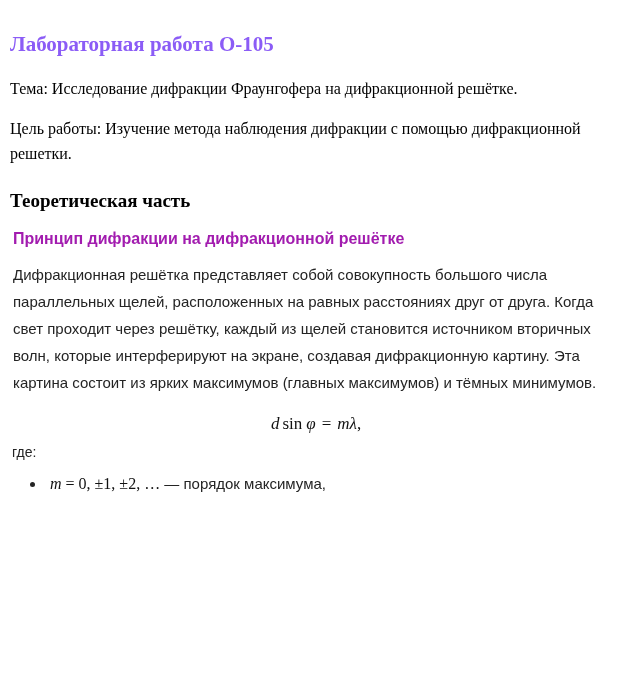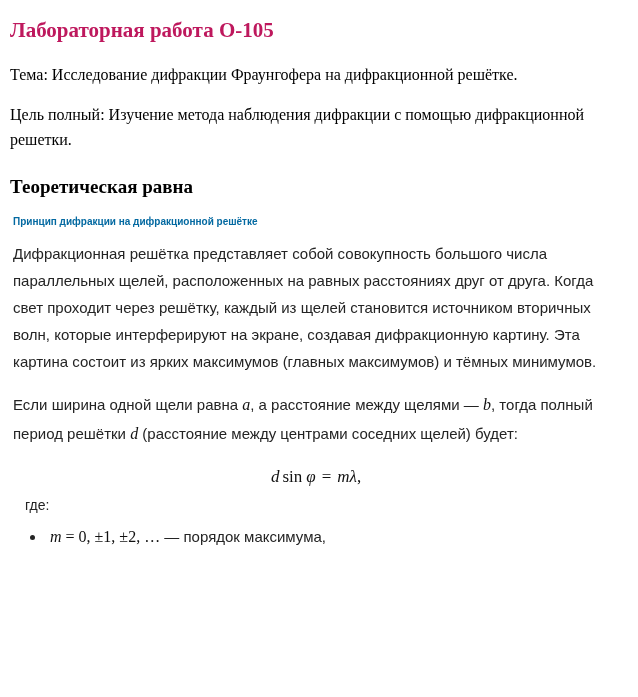--- a/index.html
+++ b/index.html
@@ -10,45 +10,45 @@
     overflow: hidden;
     font-family: "Liberation Sans", sans-serif;
     color: #212121;
   }
   .page { padding: 8px 16px 0 10px; }
 
   .doc-title {
     font-family: "Liberation Serif", serif;
     font-size: 21px;
     font-weight: 700;
-    color: #be185d;
-    margin: 10px 0 20px 0;
+    color: #8b5cf6;
+    margin: 24px 0 20px 0;
   }
   .serif-para {
     font-family: "Liberation Serif", serif;
     font-size: 16px;
     line-height: 1.55;
     color: #000000;
     margin: 0 0 15px 0;
     max-width: 596px;
   }
   .serif-para .label { font-weight: 400; }
 
   .section-title {
     font-family: "Liberation Serif", serif;
     font-size: 19px;
     font-weight: 700;
     color: #000000;
     margin: 24px 0 16px 0;
   }
 
   .sub-heading {
-    font-size: 10px;
+    font-size: 16px;
     font-weight: 700;
-    color: #0369a1;
+    color: #a21caf;
     margin: 18px 0 13px 3px;
   }
   .body-para {
     font-size: 15px;
     line-height: 1.8;
     color: #242424;
     margin: 0 0 16px 3px;
     max-width: 610px;
   }
   .mathvar {
@@ -65,21 +65,21 @@
     color: #111111;
     margin: 18px 0 14px 0;
   }
   .math-line .mi { font-style: italic; }
   .math-line .mo { margin: 0 6px; }
   .math-line .mfn { margin: 12px 4px 0 3px; font-style: normal; font-family: Liberation Serif, serif; }
 
   .where-label {
     font-size: 14px;
     color: #242424;
-    margin: -4px 0 8px 15px;
+    margin: -4px 0 8px 2px;
   }
 
   ul.bullet-list {
     margin: 12px 0 0 0;
     padding-left: 36px;
     list-style: disc;
   }
   ul.bullet-list li {
     font-size: 15px;
     line-height: 1.55;
@@ -102,29 +102,28 @@
 </style>
 </head>
 <body>
 
 <div class="page">
 
   <h1 class="doc-title">Лабораторная работа О-105</h1>
 
   <p class="serif-para"><span class="label">Тема:</span><span> Исследование дифракции Фраунгофера на дифракционной решётке.</span></p>
 
-  <p class="serif-para"><span class="label">Цель полный:</span><span> Изучение метода наблюдения дифракции с помощью дифракционной решетки.</span></p>
+  <p class="serif-para"><span class="label">Цель работы:</span><span> Изучение метода наблюдения дифракции с помощью дифракционной решетки.</span></p>
 
-  <h2 class="section-title">Теоретическая равна</h2>
+  <h2 class="section-title">Теоретическая часть</h2>
 
   <h3 class="sub-heading">Принцип дифракции на дифракционной решётке</h3>
 
   <p class="body-para">Дифракционная решётка представляет собой совокупность большого числа параллельных щелей, расположенных на равных расстояниях друг от друга. Когда свет проходит через решётку, каждый из щелей становится источником вторичных волн, которые интерферируют на экране, создавая дифракционную картину. Эта картина состоит из ярких максимумов (главных максимумов) и тёмных минимумов.</p>
 
-  <p class="body-para"><span>Если ширина одной щели равна </span><span class="mathvar">a</span><span>, а расстояние между щелями — </span><span class="mathvar">b</span><span>, тогда полный период решётки </span><span class="mathvar">d</span><span> (расстояние между центрами соседних щелей) будет:</span></p>
 
 
 
 
   <div class="math-line"><span class="mi">d</span><span class="mfn">sin</span><span class="mi">φ</span><span class="mo">=</span><span class="mi">m</span><span class="mi">λ</span><span>,</span></div>
 
   <div class="where-label">где:</div>
 
   <ul class="bullet-list">
     <li><span class="mvar">m</span><span class="mrest"> = 0, ±1, ±2, …</span><span> — порядок максимума,</span></li>

